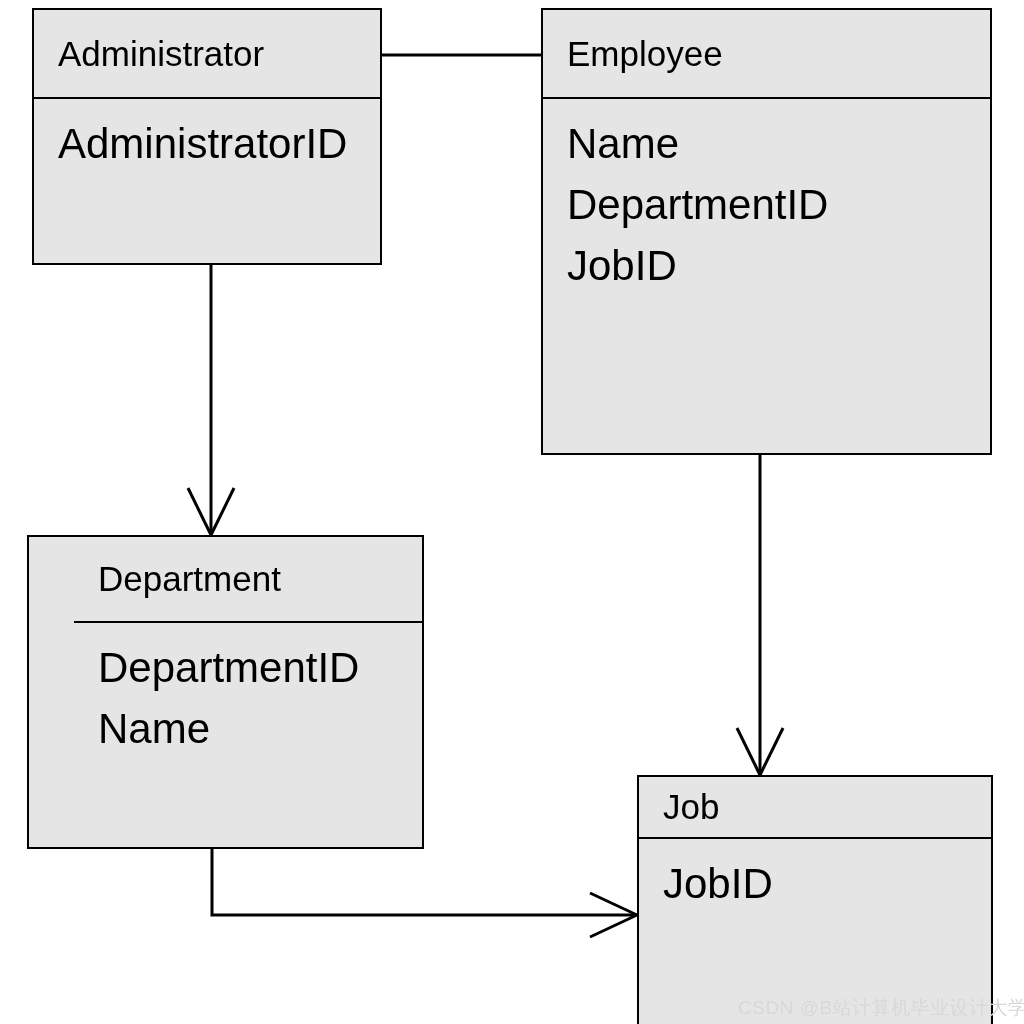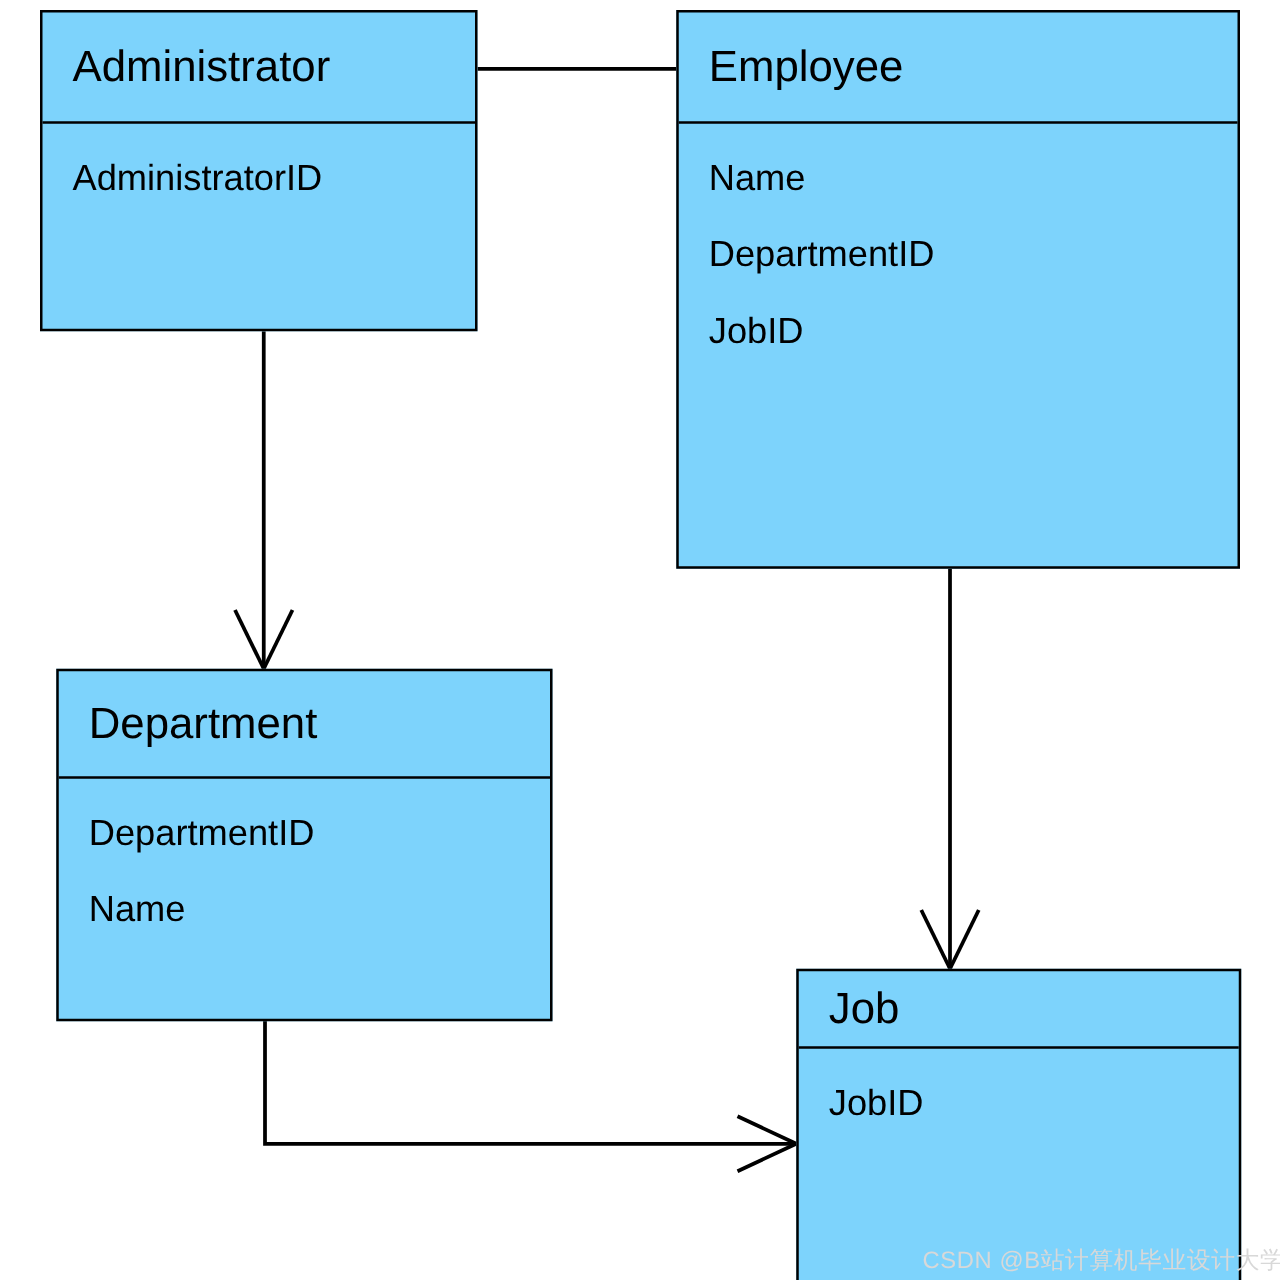--- a/index.html
+++ b/index.html
@@ -22,21 +22,21 @@
     position: absolute;
     left: 0;
     top: 0;
     width: 1024px;
     height: 1024px;
   }
   .entity-box {
     position: absolute;
     box-sizing: border-box;
     border: 2px solid #000000;
-    background: #7dd3fc;
+    background: #e5e5e5;
   }
   .entity-header {
     box-sizing: border-box;
     border-bottom: 2px solid #000000;
     display: flex;
     align-items: center;
     padding-left: 24px;
   }
   .entity-title {
     font-family: "Liberation Sans", sans-serif;
@@ -44,21 +44,21 @@
     line-height: 40px;
     color: #000000;
     white-space: nowrap;
   }
   .entity-attrs {
     padding-left: 24px;
     padding-top: 14px;
   }
   .attr-row {
     font-family: "Liberation Sans", sans-serif;
-    font-size: 29px;
+    font-size: 42px;
     line-height: 61px;
     color: #000000;
     white-space: nowrap;
   }
   .watermark {
     position: absolute;
     font-family: "Liberation Sans", sans-serif;
     font-size: 19px;
     color: #d8d8d8;
     white-space: nowrap;
@@ -116,21 +116,21 @@
     <div class="entity-header" style="height:89px;text-align:center;">
       <span class="entity-title">Employee</span>
     </div>
     <div class="entity-attrs">
       <div class="attr-row">Name</div>
       <div class="attr-row">DepartmentID</div>
       <div class="attr-row">JobID</div>
     </div>
   </div>
 
-  <div class="entity-box" id="box-department" style="left:45px; top:535px; width:397px; height:282px;">
+  <div class="entity-box" id="box-department" style="left:27px; top:535px; width:397px; height:314px;padding-left:45px;">
     <div class="entity-header" style="height:86px;">
       <span class="entity-title">Department</span>
     </div>
     <div class="entity-attrs">
       <div class="attr-row">DepartmentID</div>
       <div class="attr-row">Name</div>
     </div>
   </div>
 
   <div class="entity-box" id="box-job" style="left:637px; top:775px; width:356px; height:255px;">

